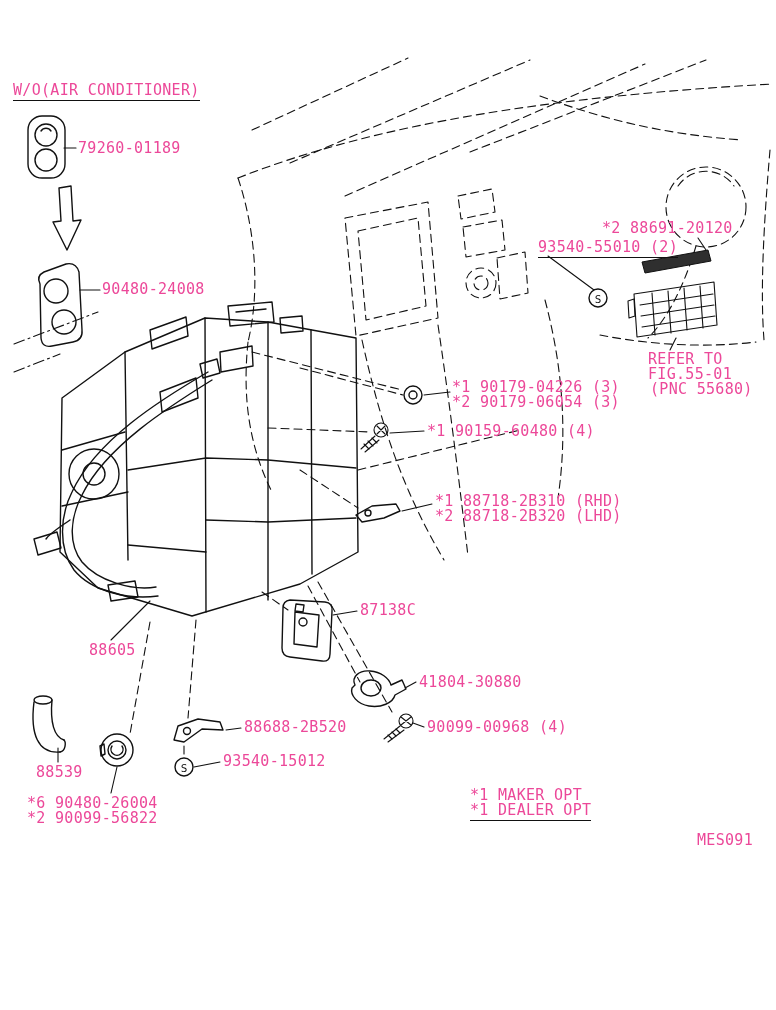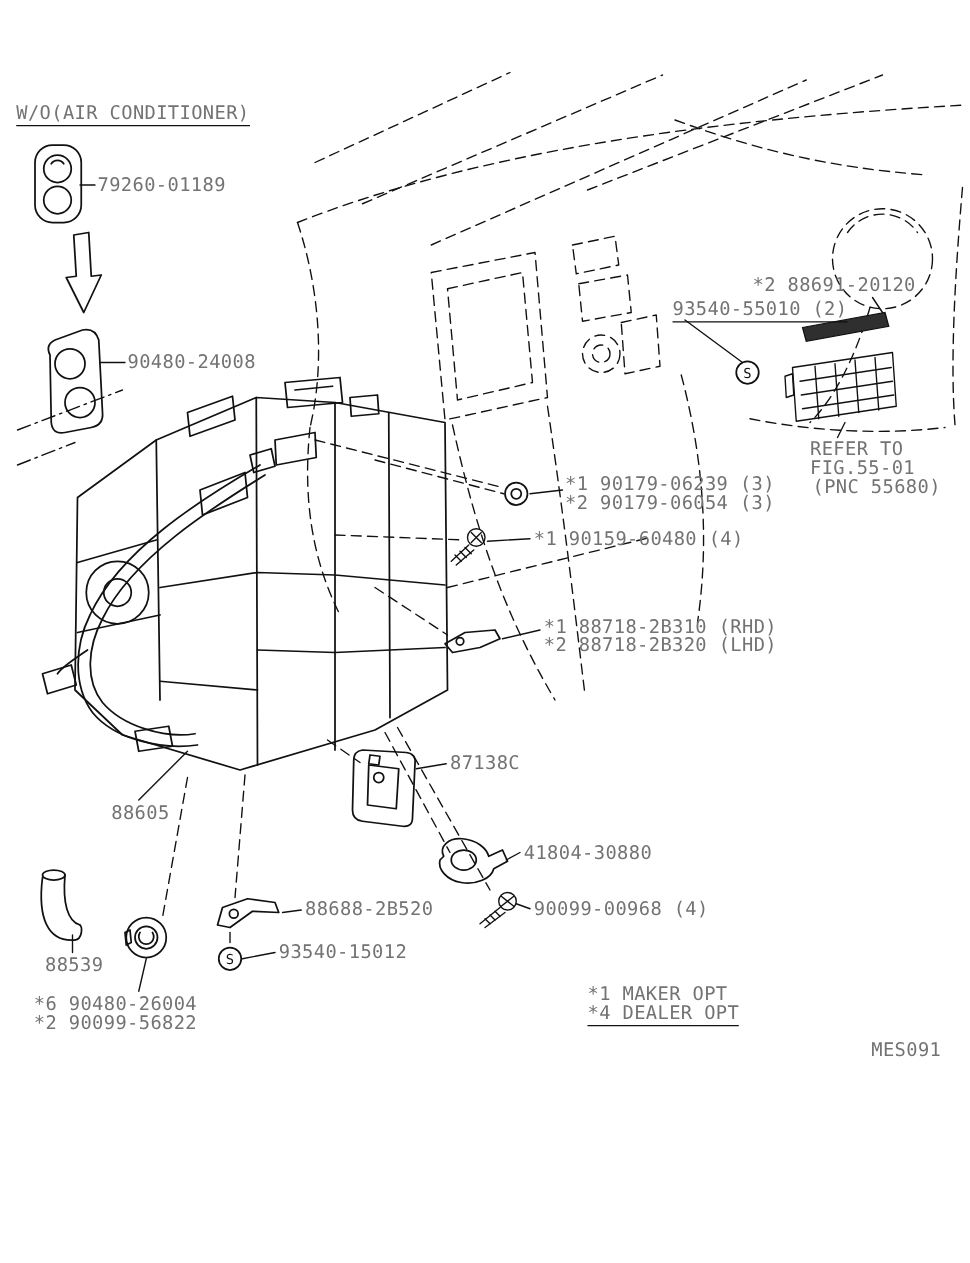--- a/index.html
+++ b/index.html
@@ -1,21 +1,21 @@
 <!DOCTYPE html>
 <html><head>
 <meta charset="utf-8">
 <style>
   *{margin:0;padding:0;box-sizing:border-box}
   html,body{background:#ffffff}
   .stage{position:relative;width:776px;height:1010px;background:#ffffff;overflow:hidden;
          font-family:"DejaVu Sans Mono","Liberation Mono",monospace;color:#111}
   .stage > svg{position:absolute;left:0;top:0;z-index:1}
   .lbl{position:absolute;z-index:2;font-size:15px;line-height:15px;letter-spacing:.3px;
-       white-space:nowrap;color:#737373}
+       white-space:nowrap;color:#ec4899}
   .u{border-bottom:1.6px solid #111;padding-bottom:2px}
   .ln{fill:none;stroke:#111;stroke-width:1.4;stroke-linecap:round;stroke-linejoin:round}
   .thin{stroke-width:1.1}
   .dash{stroke-dasharray:8 5}
   .dashdot{stroke-dasharray:11 4 2 4}
   .darkfill{fill:#2f2f2f;stroke:#111}
   .stxt{font-family:"DejaVu Sans Mono","Liberation Mono",monospace;font-size:11px;fill:#111;
         stroke:none;text-anchor:middle}
 </style>
 </head>
@@ -221,31 +221,31 @@
   </svg>
 
   <div class="lbl u" style="left:13px;top:83px">W/O(AIR CONDITIONER)</div>
   <div class="lbl" style="left:78px;top:141px">79260-01189</div>
   <div class="lbl" style="left:102px;top:282px">90480-24008</div>
   <div class="lbl" style="left:602px;top:221px">*2 88691-20120</div>
   <div class="lbl u" style="left:538px;top:240px">93540-55010 (2)</div>
   <div class="lbl" style="left:648px;top:352px">REFER TO</div>
   <div class="lbl" style="left:648px;top:367px">FIG.55-01</div>
   <div class="lbl" style="left:650px;top:382px">(PNC 55680)</div>
-  <div class="lbl" style="left:452px;top:380px">*1 90179-06239 (3)</div>
+  <div class="lbl" style="left:452px;top:380px">*1 90179-04226 (3)</div>
   <div class="lbl" style="left:452px;top:395px">*2 90179-06054 (3)</div>
   <div class="lbl" style="left:427px;top:424px">*1 90159-60480 (4)</div>
   <div class="lbl" style="left:435px;top:494px">*1 88718-2B310 (RHD)</div>
   <div class="lbl" style="left:435px;top:509px">*2 88718-2B320 (LHD)</div>
   <div class="lbl" style="left:360px;top:603px">87138C</div>
   <div class="lbl" style="left:89px;top:643px">88605</div>
   <div class="lbl" style="left:419px;top:675px">41804-30880</div>
   <div class="lbl" style="left:244px;top:720px">88688-2B520</div>
   <div class="lbl" style="left:427px;top:720px">90099-00968 (4)</div>
   <div class="lbl" style="left:223px;top:754px">93540-15012</div>
   <div class="lbl" style="left:36px;top:765px">88539</div>
   <div class="lbl" style="left:27px;top:796px">*6 90480-26004</div>
   <div class="lbl" style="left:27px;top:811px">*2 90099-56822</div>
   <div class="lbl" style="left:470px;top:788px">*1 MAKER OPT</div>
-  <div class="lbl u" style="left:470px;top:803px">*4 DEALER OPT</div>
+  <div class="lbl u" style="left:470px;top:803px">*1 DEALER OPT</div>
   <div class="lbl" style="left:697px;top:833px">MES091</div>
 
 </div>
 
 </body></html>

